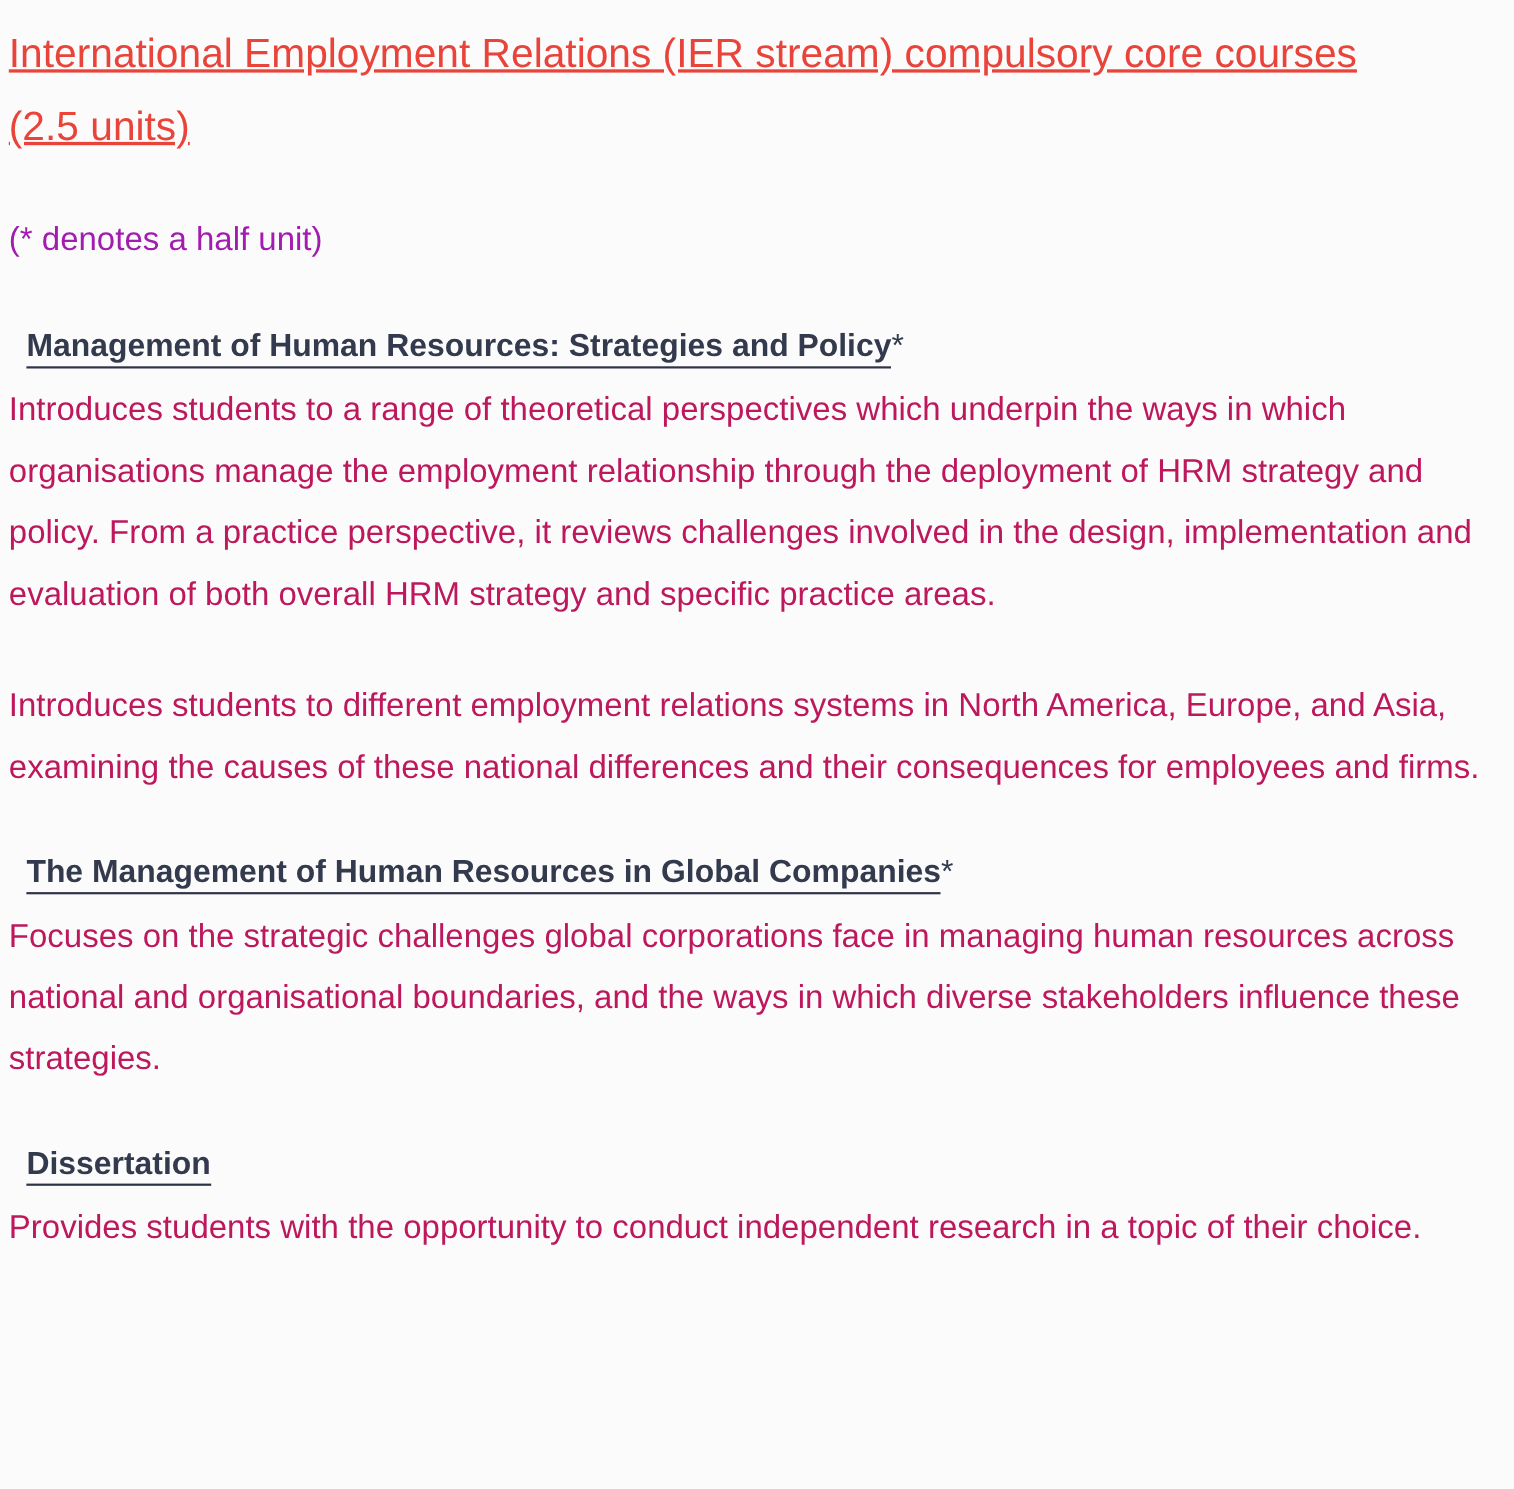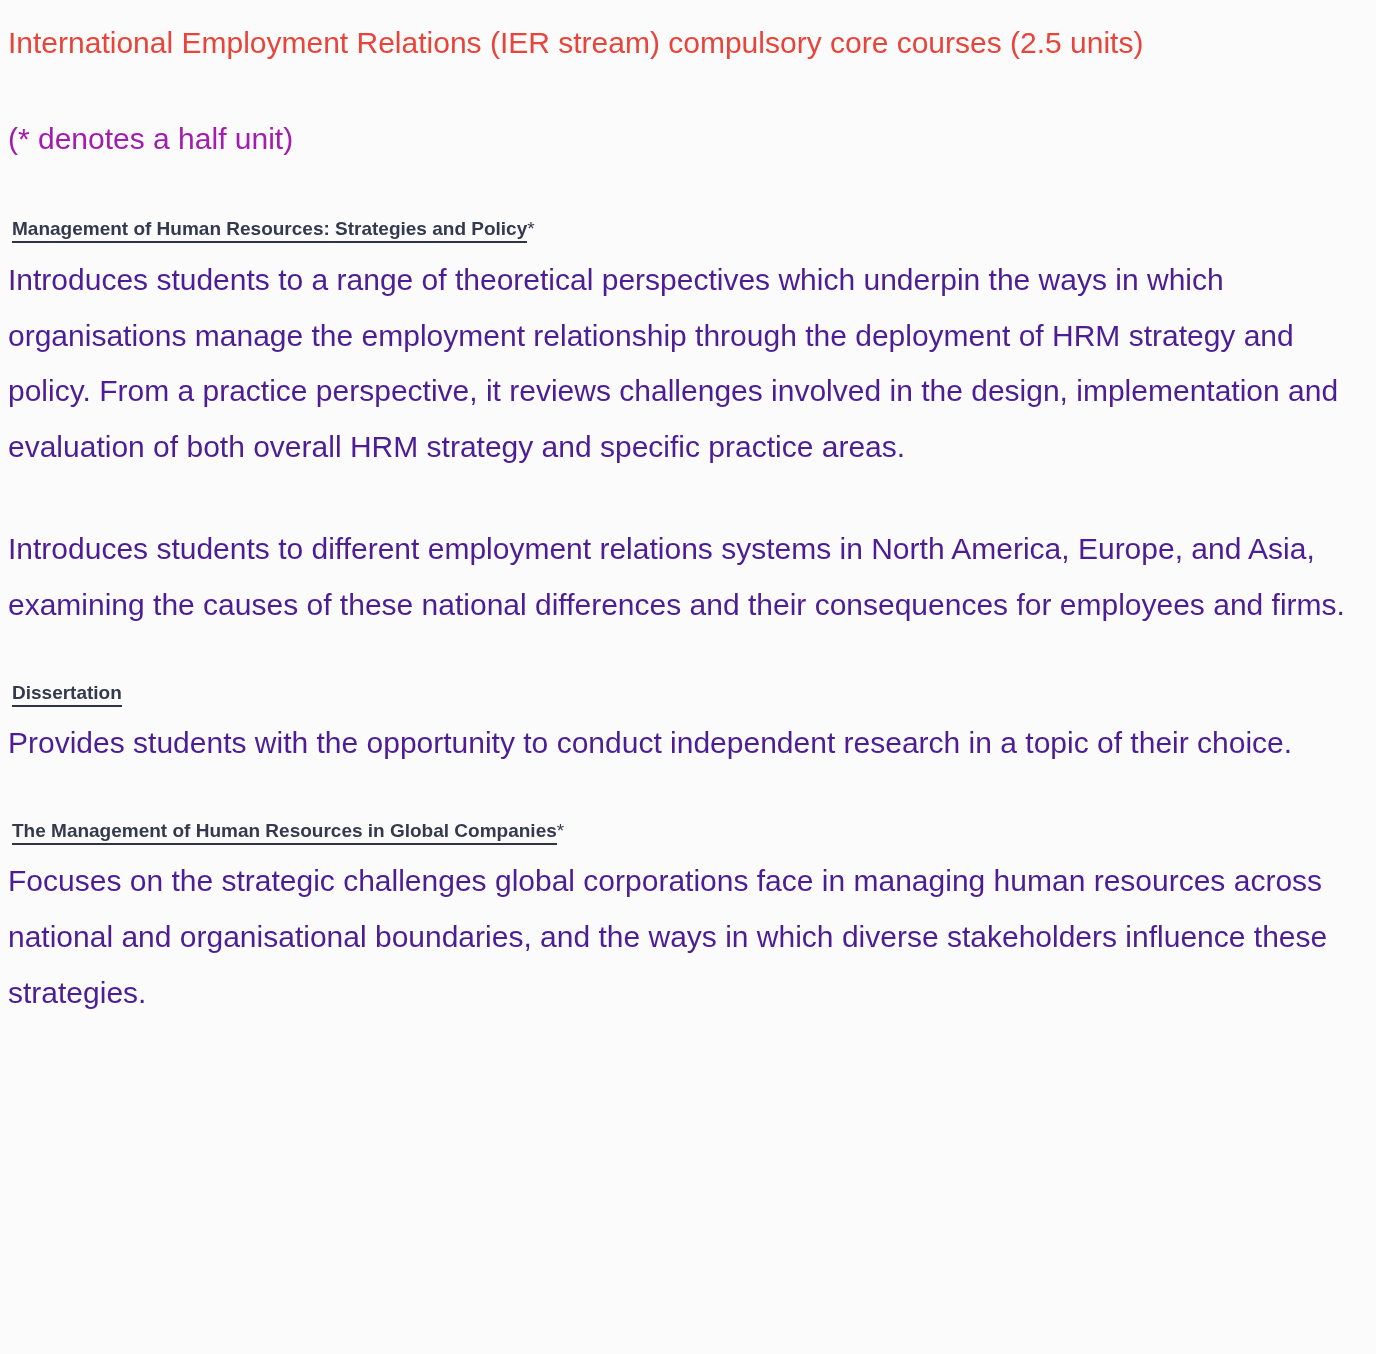--- a/index.html
+++ b/index.html
@@ -14,54 +14,55 @@
     color: #3c4257;
     -webkit-font-smoothing: antialiased;
   }
   .page {
     width: 1376px;
     box-sizing: border-box;
     padding: 16px 10px 20px 8px;
   }
   .heading-red {
     color: #e8443a;
-    font-size: 30px;
+    font-size: 37px;
     line-height: 1.78;
     font-weight: 400;
     margin: 0 0 0 0;
     max-width: 1290px;
+    text-decoration: underline;
   }
   .note {
     font-size: 30px;
     line-height: 1.6;
     color: #a21caf;
     margin: 46px 0 0 0;
   }
   .course {
     margin-top: 46px;
   }
   .course-title {
-    font-size: 19px;
+    font-size: 29px;
     font-weight: 700;
     color: #333a4d;
     display: inline;
-    margin: 4px;
+    margin: 16px;
     line-height: 1.5;
   }
   .course-title .tt {
     border-bottom: 2px solid #2f3445;
     padding-bottom: 2px;
   }
   .course-title .star {
     font-weight: 400;
   }
   .course-body {
     font-size: 30px;
     line-height: 1.86;
-    color: #4c1d95;
+    color: #be185d;
     margin: 8px 0 0 0;
     max-width: 1368px;
   }
   .course:first-of-type {
     margin-top: 52px;
   }
 </style>
 </head>
 <body>
 
@@ -74,22 +75,22 @@
   <div class="course">
     <p class="course-title"><span class="tt">Management of Human Resources: Strategies and Policy</span><span class="star">*</span></p>
     <p class="course-body">Introduces students to a range of theoretical perspectives which underpin the ways in which organisations manage the employment relationship through the deployment of HRM strategy and policy. From a practice perspective, it reviews challenges involved in the design, implementation and evaluation of both overall HRM strategy and specific practice areas.</p>
   </div>
 
   <div class="course">
     <p class="course-body">Introduces students to different employment relations systems in North America, Europe, and Asia, examining the causes of these national differences and their consequences for employees and firms.</p>
   </div>
 
   <div class="course">
-    <p class="course-title"><span class="tt">Dissertation</span><span class="star"></span></p>
-    <p class="course-body">Provides students with the opportunity to conduct independent research in a topic of their choice.</p>
+    <p class="course-title"><span class="tt">The Management of Human Resources in Global Companies</span><span class="star">*</span></p>
+    <p class="course-body">Focuses on the strategic challenges global corporations face in managing human resources across national and organisational boundaries, and the ways in which diverse stakeholders influence these strategies.</p>
   </div>
 
   <div class="course">
-    <p class="course-title"><span class="tt">The Management of Human Resources in Global Companies</span><span class="star">*</span></p>
-    <p class="course-body">Focuses on the strategic challenges global corporations face in managing human resources across national and organisational boundaries, and the ways in which diverse stakeholders influence these strategies.</p>
+    <p class="course-title"><span class="tt">Dissertation</span><span class="star"></span></p>
+    <p class="course-body">Provides students with the opportunity to conduct independent research in a topic of their choice.</p>
   </div>
 
 </div>
 
 </body></html>

